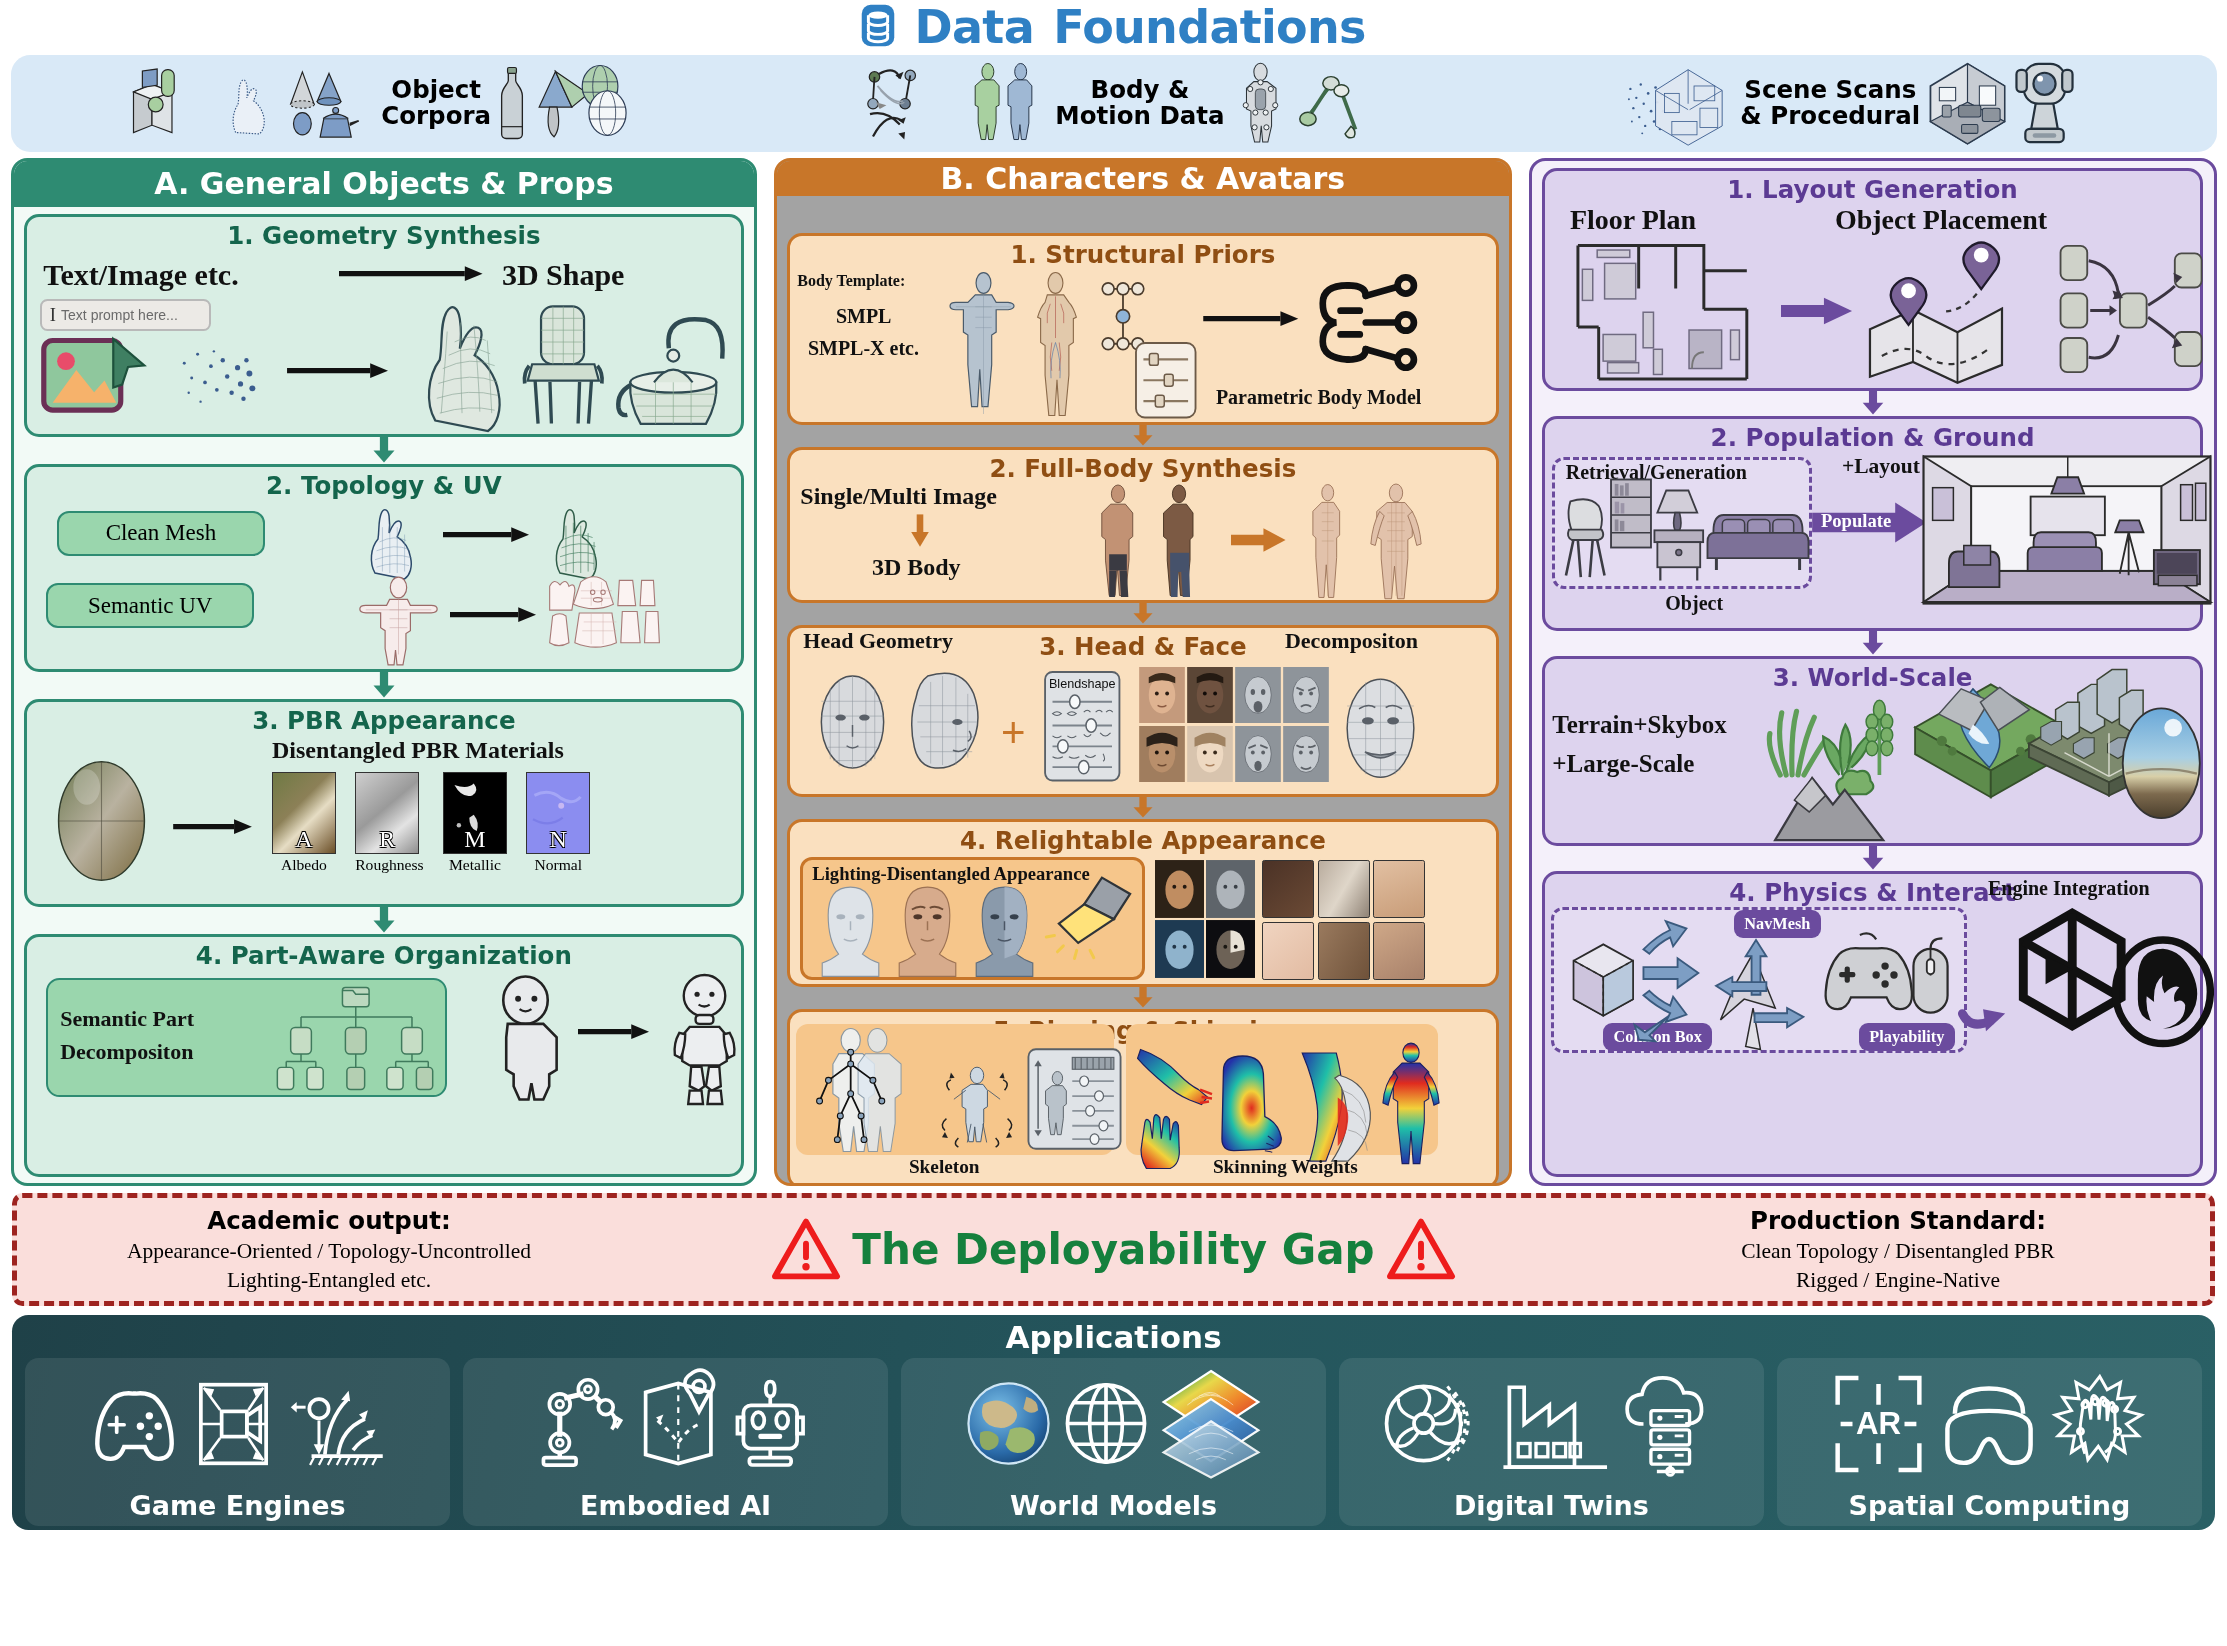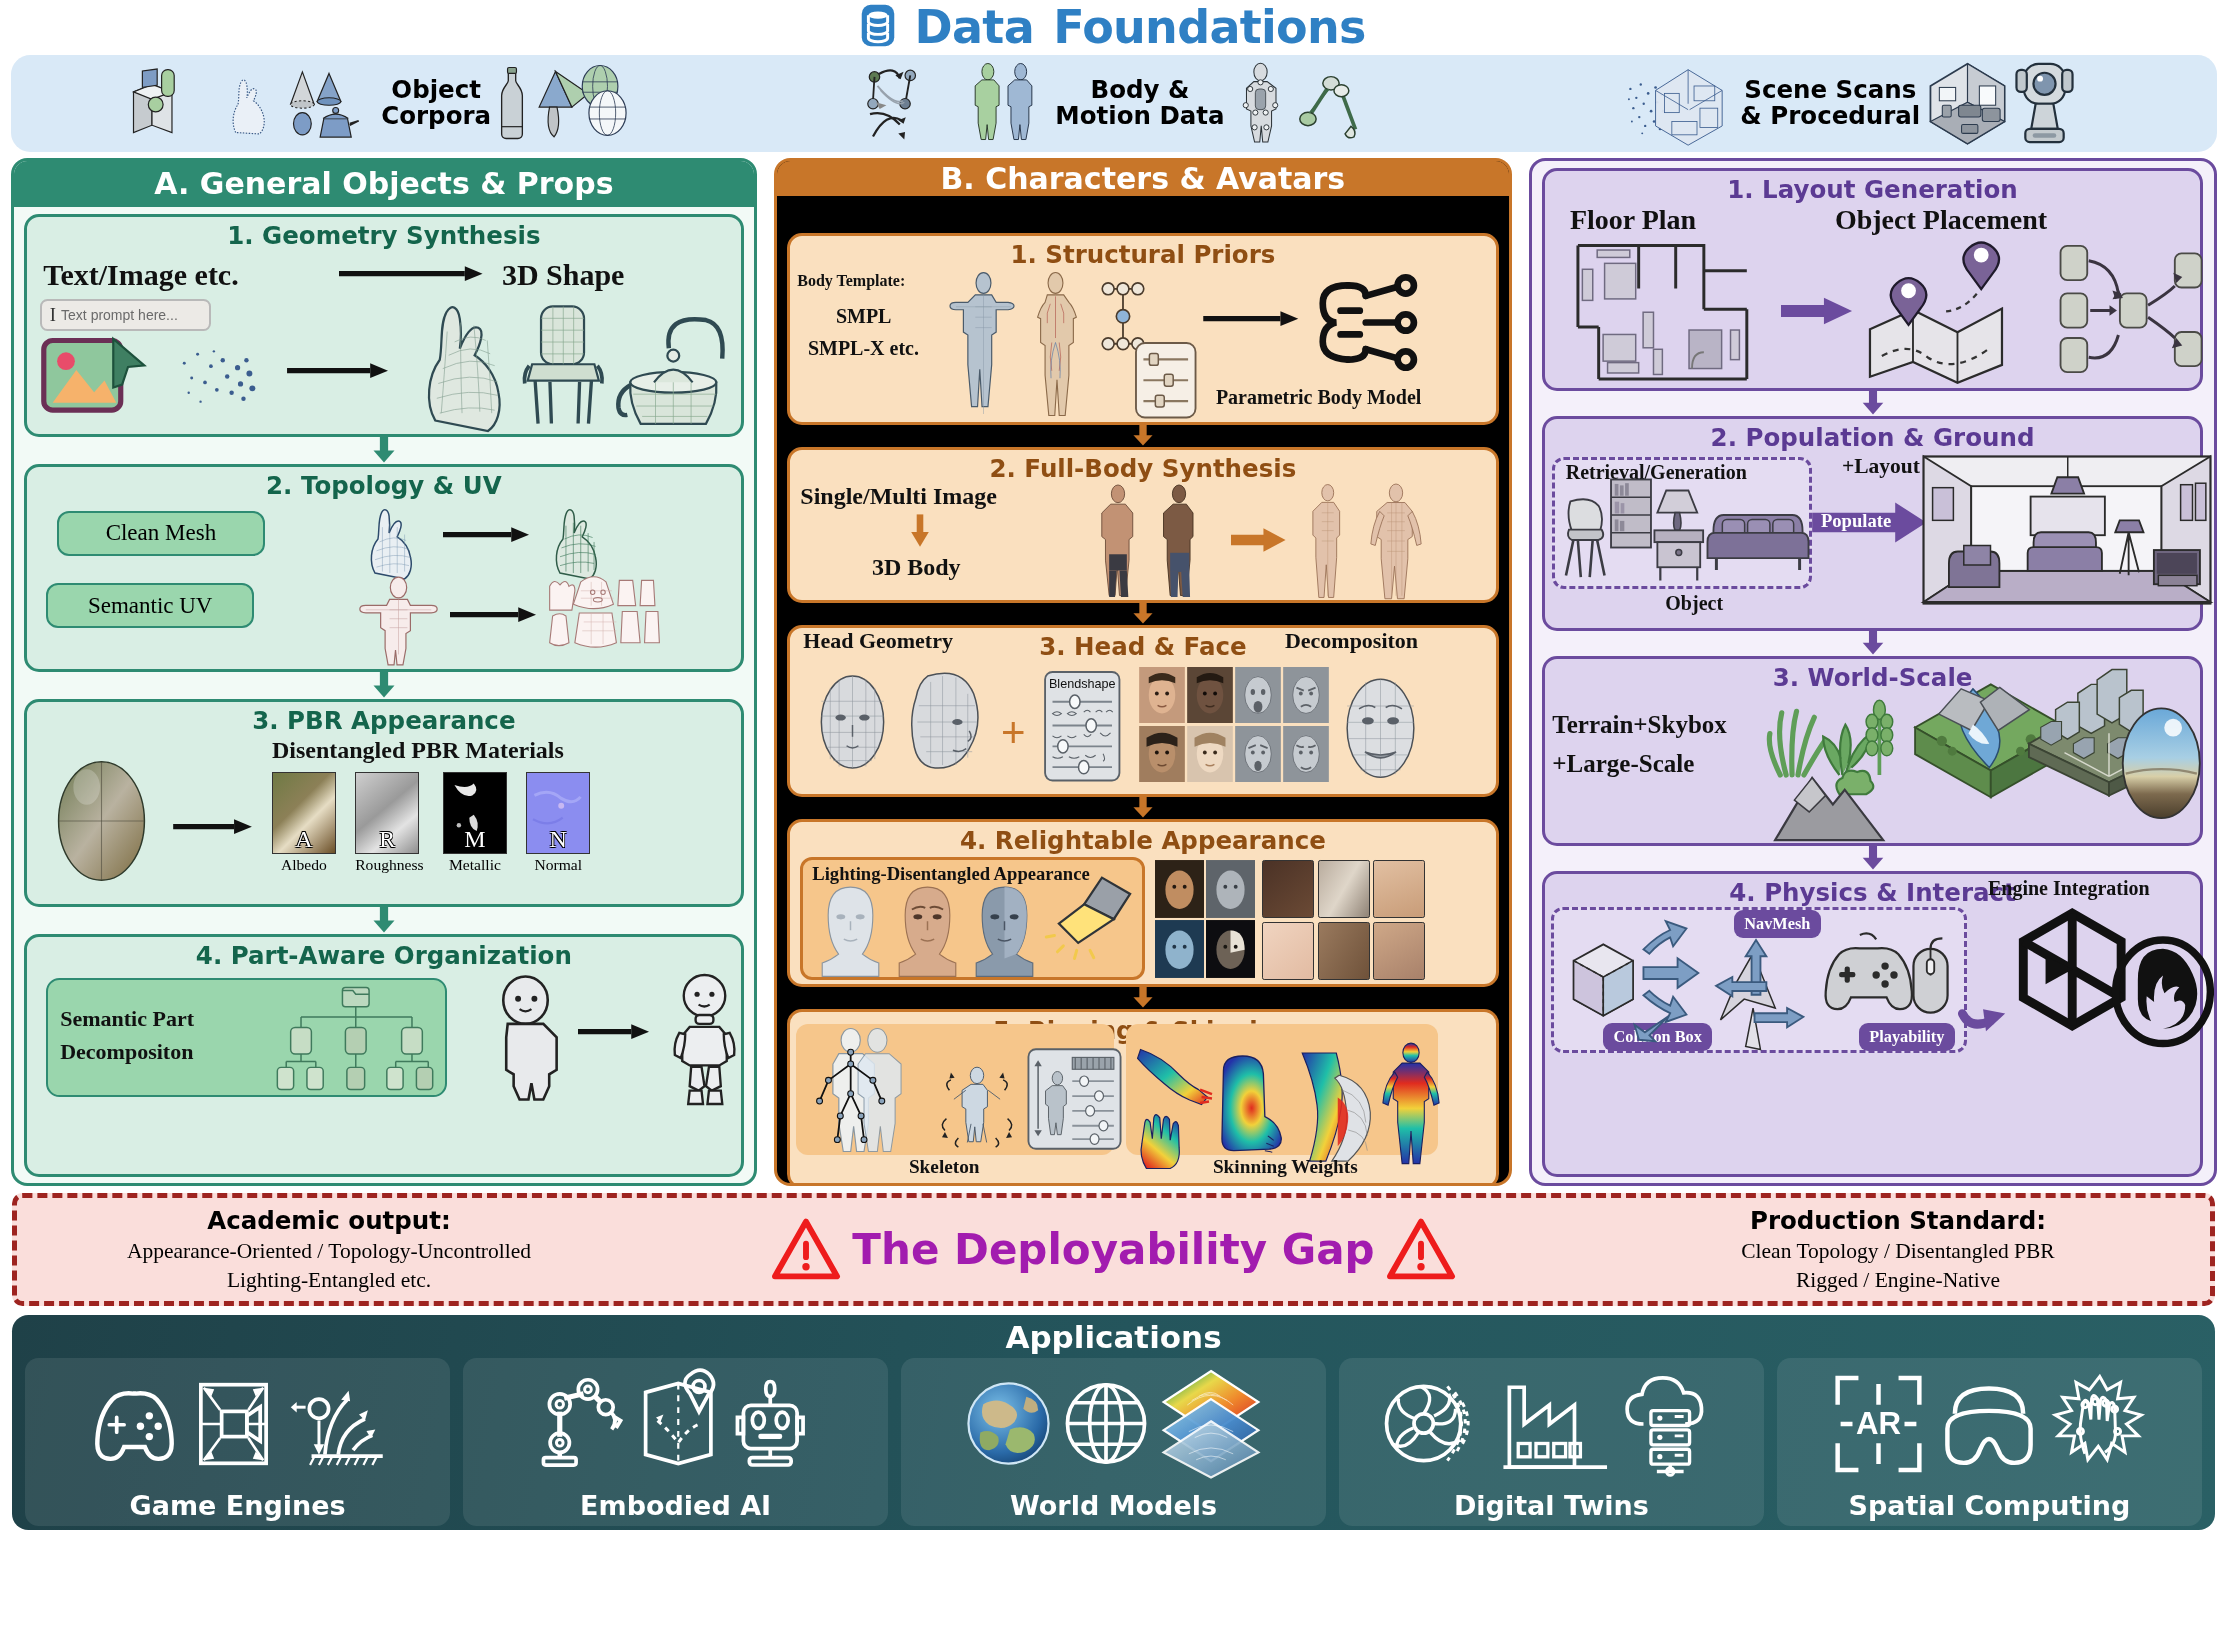--- a/index.html
+++ b/index.html
@@ -33,21 +33,21 @@
     font-size:24.5px; line-height:1.05; text-align:center; white-space:nowrap;
   }
   .fb-art { display:flex; align-items:center; gap:4.5px; }
 
   
   .columns {
     display:flex; gap: 16.3px; padding: 6px 4.5px 0 4.5px; height: 1034px;
   }
   .col { border-radius: 16.3px; overflow:hidden; display:flex; flex-direction:column; }
   .col-A { width: 750px; background:#f2faf6; border:3.7px solid #2E8B72; }
-  .col-B { width: 742px; background:#000000; border:3.7px solid #C87629; }
+  .col-B { width: 742px; background:#a3a3a3; border:3.7px solid #C87629; }
   .col-C { width: 691px; background:#f4f0fa; border:3.7px solid #6B4B9E; }
 
   .col-head {
     height:46px; display:flex; align-items:center; justify-content:center;
     font-family:"DejaVu Sans", sans-serif; font-weight:bold; color:#fff; font-size:30px;
   }
   .head-A { background:#2E8B72; }
   .head-B { background:#C87629; }
   .head-C { background:#6B4B9E; }
 
@@ -106,21 +106,21 @@
   }
   .gap-side { text-align:center; width:564px; }
   .gap-side .gs-head {
     font-family:"DejaVu Sans", sans-serif; font-weight:bold; font-size:24.5px; color:#000;
   }
   .gap-side .gs-line {
     font-family:"Liberation Serif", serif; font-size:21.5px; color:#000; margin-top:3.7px;
   }
   .gap-center { display:flex; align-items:center; gap:12px; }
   .gap-center .gc-text {
-    font-family:"DejaVu Sans", sans-serif; font-weight:bold; font-size:42px; color:#a21caf;
+    font-family:"DejaVu Sans", sans-serif; font-weight:bold; font-size:42px; color:#15803d;
     white-space:nowrap;
   }
 
   
   .apps {
     margin: 9px 6px 0 6px; height: 215px; border-radius:16.3px;
     background: linear-gradient(100deg,#1f4148 0%, #24555c 50%, #2a6065 100%);
     position:relative; padding: 4.5px 13.4px 0 13.4px;
   }
   .apps-title {

